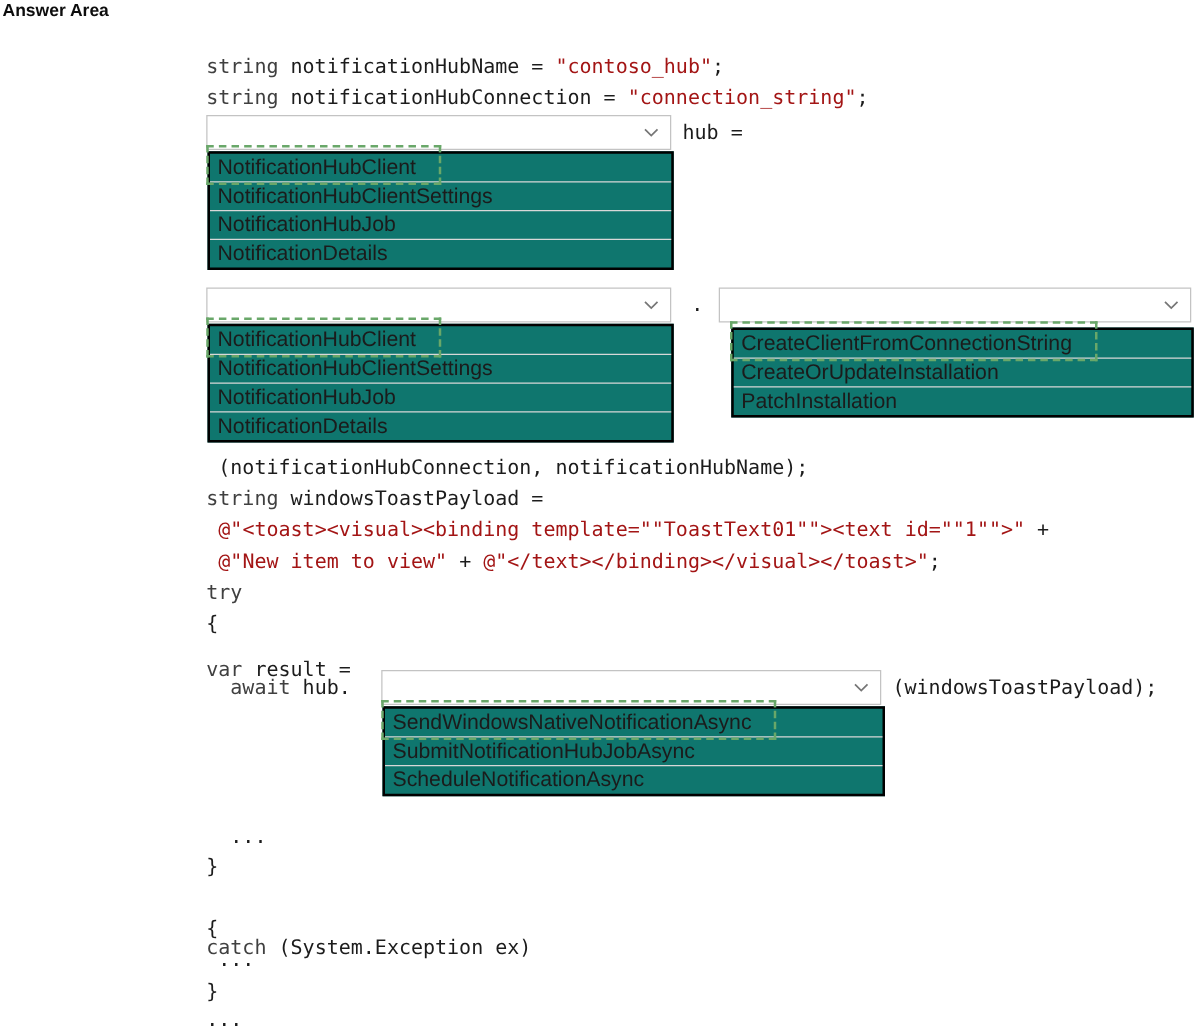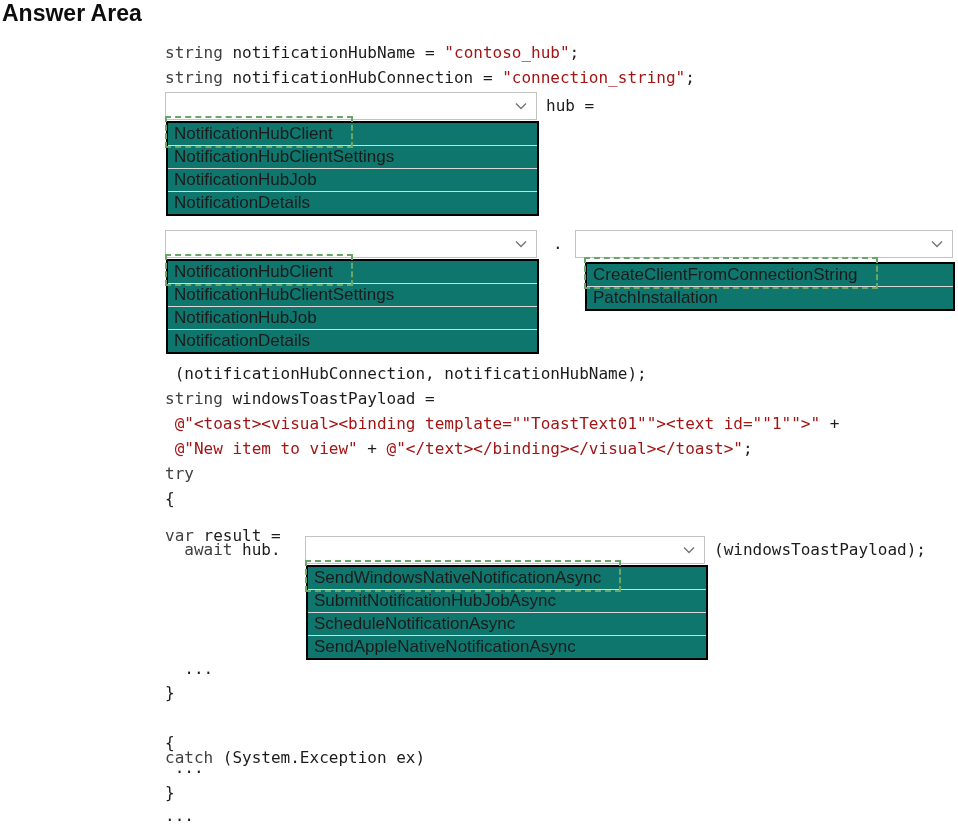--- a/index.html
+++ b/index.html
@@ -1,21 +1,21 @@
 <!DOCTYPE html>
 <html><head>
 <meta charset="utf-8">
 <style>
   html,body{margin:0;padding:0;}
   body{
     width:958px;height:827px;position:relative;background:#ffffff;
     font-family:"Liberation Sans", sans-serif;overflow:hidden;
   }
   .title{
-    position:absolute;left:2px;top:0px;font-size:23px;font-weight:bold;color:#0d0d0d;
+    position:absolute;left:2px;top:0px;font-size:14px;font-weight:bold;color:#0d0d0d;
     font-family:"Liberation Sans", sans-serif;
   }
   .code-line{
     position:absolute;font-family:"DejaVu Sans Mono","Liberation Mono",monospace;
     font-size:16px;line-height:25px;white-space:pre;color:#1c1c1c;
   }
   .seg-kw{color:#404040;}
   .seg-str{color:#a31515;}
   .seg-pl{color:#1c1c1c;}
   .select{
@@ -73,20 +73,21 @@
   </svg>
 </div>
 <div class="optlist" style="left:166px;top:259px;width:369px;">
     <div class="opt selected"><span class="opt-label">NotificationHubClient</span></div>
     <div class="opt"><span class="opt-label">NotificationHubClientSettings</span></div>
     <div class="opt"><span class="opt-label">NotificationHubJob</span></div>
     <div class="opt"><span class="opt-label">NotificationDetails</span></div>
   </div>
 <div class="optlist" style="left:585px;top:262px;width:366px;">
     <div class="opt selected"><span class="opt-label">CreateClientFromConnectionString</span></div>
+    <div class="opt"><span class="opt-label">CreateOrUpdateInstallation</span></div>
     <div class="opt"><span class="opt-label">PatchInstallation</span></div>
   </div>
 
 <div class="code-line" style="left:165px;top:361px;"><span class="seg-pl"> (notificationHubConnection, notificationHubName);</span></div>
 <div class="code-line" style="left:165px;top:386px;"><span class="seg-kw">string</span><span class="seg-pl"> windowsToastPayload =</span></div>
 <div class="code-line" style="left:165px;top:411px;"><span class="seg-pl"> </span><span class="seg-str">@"&lt;toast&gt;&lt;visual&gt;&lt;binding template=""ToastText01""&gt;&lt;text id=""1""&gt;"</span><span class="seg-pl"> +</span></div>
 <div class="code-line" style="left:165px;top:436px;"><span class="seg-pl"> </span><span class="seg-str">@"New item to view"</span><span class="seg-pl"> + </span><span class="seg-str">@"&lt;/text&gt;&lt;/binding&gt;&lt;/visual&gt;&lt;/toast&gt;"</span><span class="seg-pl">;</span></div>
 <div class="code-line" style="left:165px;top:461px;"><span class="seg-kw">try</span></div>
 <div class="code-line" style="left:165px;top:486px;"><span class="seg-pl">{</span></div>
 <div class="code-line" style="left:165px;top:523px;"><span class="seg-kw">var</span><span class="seg-pl"> result =</span></div>
@@ -95,21 +96,20 @@
 <div class="select" style="left:305px;top:536px;width:398px;">
   <svg class="chevron" viewBox="0 0 12 8">
     <polyline points="1,1.5 6,6.5 11,1.5" fill="none" stroke="#767676" stroke-width="1.4"></polyline>
   </svg>
 </div>
 <div class="code-line" style="left:714px;top:536px;line-height:28px;"><span class="seg-pl">(windowsToastPayload);</span></div>
 <div class="optlist" style="left:306px;top:565px;width:398px;">
     <div class="opt selected"><span class="opt-label">SendWindowsNativeNotificationAsync</span></div>
     <div class="opt"><span class="opt-label">SubmitNotificationHubJobAsync</span></div>
     <div class="opt"><span class="opt-label">ScheduleNotificationAsync</span></div>
-    <div class="opt"><span class="opt-label">SendAppleNativeNotificationAsync</span></div>
   </div>
 
 <div class="code-line" style="left:165px;top:656px;"><span class="seg-pl">  ...</span></div>
 <div class="code-line" style="left:165px;top:680px;"><span class="seg-pl">}</span></div>
 <div class="code-line" style="left:165px;top:705px;margin-top:40px;"><span class="seg-kw">catch</span><span class="seg-pl"> (System.Exception ex)</span></div>
 <div class="code-line" style="left:165px;top:730px;"><span class="seg-pl">{</span></div>
 <div class="code-line" style="left:165px;top:755px;"><span class="seg-pl"> ...</span></div>
 <div class="code-line" style="left:165px;top:780px;"><span class="seg-pl">}</span></div>
 <div class="code-line" style="left:165px;top:803px;"><span class="seg-pl">...</span></div>
 

